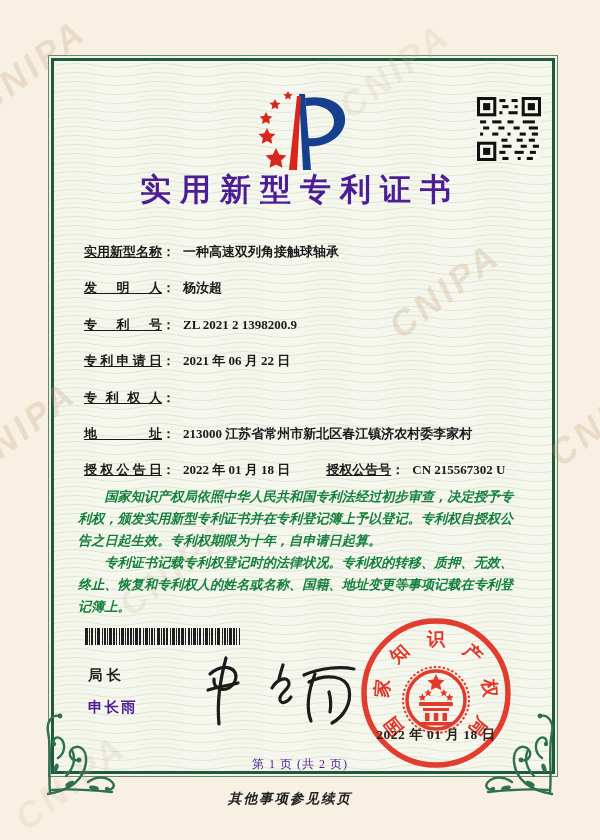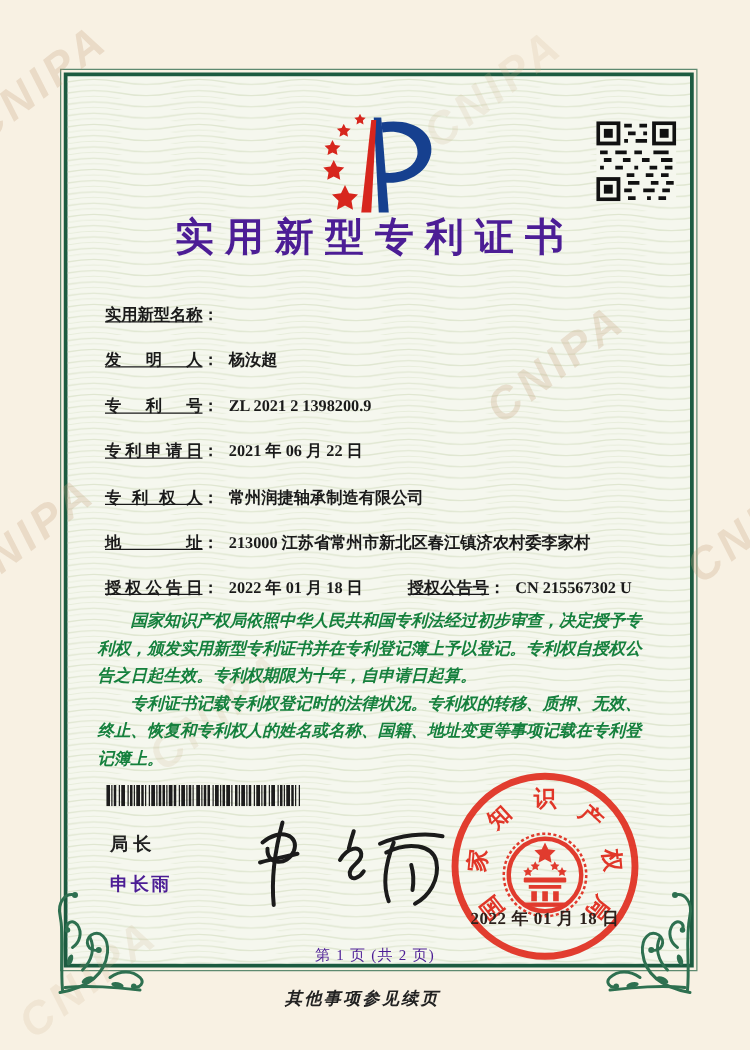--- a/index.html
+++ b/index.html
@@ -201,40 +201,40 @@
           <line x1="49" y1="60.5" x2="55" y2="60.5"></line>
       </g>
     </svg>
 
     <div class="title">实用新型专利证书</div>
 
     <div class="fields">
       <div class="frow">
         <span class="lbl">实用新型名称</span>
           <span class="colon">：</span>
+        <span class="fval">一种高速双列角接触球轴承</span>
       </div>
       <div class="frow">
         <span class="lbl">发明人</span>
           <span class="colon">：</span>
         <span class="fval">杨汝超</span>
       </div>
       <div class="frow">
         <span class="lbl">专利号</span>
           <span class="colon">：</span>
         <span class="fval">ZL 2021 2 1398200.9</span>
       </div>
       <div class="frow">
         <span class="lbl">专利申请日</span>
           <span class="colon">：</span>
         <span class="fval">2021 年 06 月 22 日</span>
       </div>
       <div class="frow">
         <span class="lbl">专利权人</span>
           <span class="colon">：</span>
-        <span class="fval">常州润捷轴承制造有限公司</span>
       </div>
       <div class="frow">
         <span class="lbl">地址</span>
           <span class="colon">：</span>
         <span class="fval">213000  江苏省常州市新北区春江镇济农村委李家村</span>
       </div>
       <div class="frow">
         <span class="lbl">授权公告日</span>
           <span class="colon">：</span>
         <span>2022 年 01 月 18 日</span>

